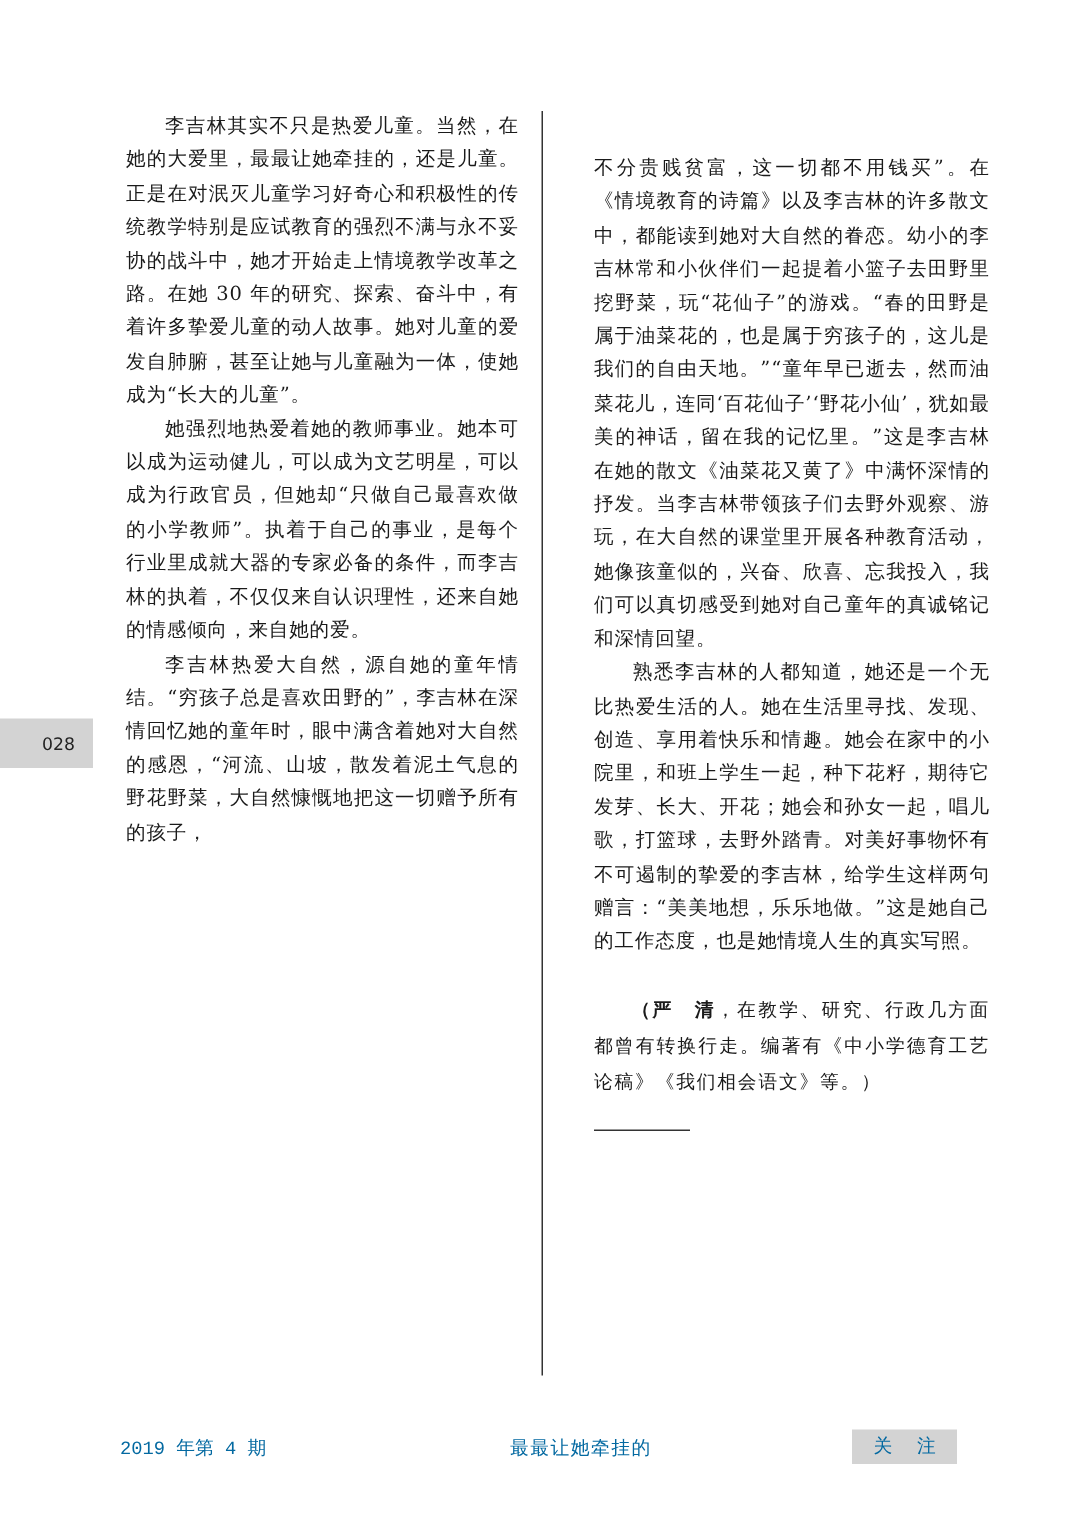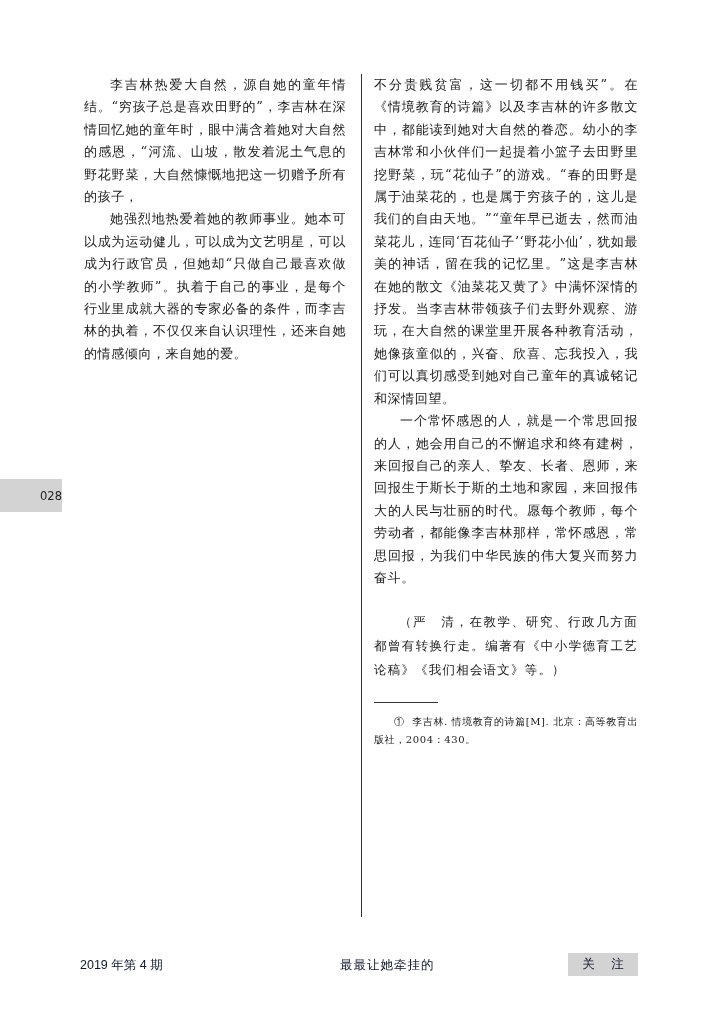--- a/index.html
+++ b/index.html
@@ -5,68 +5,68 @@
   html, body { margin: 0; padding: 0; }
   body {
     width: 718px; height: 1020px; background: #ffffff; position: relative; overflow: hidden;
     font-family: "DejaVu Serif", "Liberation Serif", serif; color: #1a1a1a;
   }
   .col {
     position: absolute; top: 74px; width: 262px;
     font-size: 13px; line-height: 22.4px; letter-spacing: 0.6px; text-align: justify;
   }
   .col-left { left: 84px; }
-  .col-right { left: 374px; width: 264px; }
+  .col-right { left: 396px; width: 264px; margin-top: 28px; }
   .col p { margin: 0; }
   .col p.indent { text-indent: 2em; }
   .divider {
     position: absolute; left: 361px; top: 74px; width: 1px; height: 843px; background: #333;
   }
   .bio { margin-top: 21px !important; font-family: "DejaVu Serif", serif; font-size: 12.5px; line-height: 24px; letter-spacing: 1.2px; }
-  .bio .name-part { font-weight: normal; }
+  .bio .name-part { font-weight: bold; }
   .fn-rule { width: 64px; height: 1px; background: #333; margin-top: 20px; margin-bottom: 10px; }
   .footnote { font-size: 10px; line-height: 18px; letter-spacing: 0.6px; text-indent: 2em; }
   .page-tab {
     position: absolute; left: 0; top: 479px; width: 62px; height: 33px; background: #d3d3d3;
     font-family: "DejaVu Sans", "Liberation Sans", sans-serif; font-size: 11.5px; color: #222;
-    display: flex; align-items: center; justify-content: flex-end; box-sizing: border-box;
+    display: flex; align-items: center; justify-content: flex-end; padding-right: 12px; box-sizing: border-box;
   }
   .footer {
     position: absolute; top: 953px; left: 80px; width: 560px; height: 26px;
-    font-family: Liberation Sans, sans-serif; font-size: 12.5px; color: #0f172a;
+    font-family: Liberation Mono, monospace; font-size: 12.5px; color: #0369a1;
   }
   .footer .issue { position: absolute; left: 0; top: 4px; }
   .footer .journal { position: absolute; left: 260px; top: 4px; letter-spacing: 1px; }
   .footer .section {
     position: absolute; left: 488px; top: 0; width: 70px; height: 23px; background: #d3d3d3;
     display: flex; align-items: center; justify-content: space-around; padding: 0 6px; box-sizing: border-box;
   }
 </style>
 </head>
 <body>
 
 <div class="page-tab">
   <span>028</span>
 </div>
 
 <div class="col col-left">
+  <p class="indent">李吉林其实不只是热爱儿童。当然，在她的大爱里，最最让她牵挂的，还是儿童。正是在对泯灭儿童学习好奇心和积极性的传统教学特别是应试教育的强烈不满与永不妥协的战斗中，她才开始走上情境教学改革之路。在她 30 年的研究、探索、奋斗中，有着许多挚爱儿童的动人故事。她对儿童的爱发自肺腑，甚至让她与儿童融为一体，使她成为“长大的儿童”。</p>
+  <p class="indent">她强烈地热爱着她的教师事业。她本可以成为运动健儿，可以成为文艺明星，可以成为行政官员，但她却“只做自己最喜欢做的小学教师”。执着于自己的事业，是每个行业里成就大器的专家必备的条件，而李吉林的执着，不仅仅来自认识理性，还来自她的情感倾向，来自她的爱。</p>
   <p class="indent">李吉林热爱大自然，源自她的童年情结。“穷孩子总是喜欢田野的”，李吉林在深情回忆她的童年时，眼中满含着她对大自然的感恩，“河流、山坡，散发着泥土气息的野花野菜，大自然慷慨地把这一切赠予所有的孩子，</p>
-  <p class="indent">她强烈地热爱着她的教师事业。她本可以成为运动健儿，可以成为文艺明星，可以成为行政官员，但她却“只做自己最喜欢做的小学教师”。执着于自己的事业，是每个行业里成就大器的专家必备的条件，而李吉林的执着，不仅仅来自认识理性，还来自她的情感倾向，来自她的爱。</p>
 </div>
 
 <div class="divider"></div>
 
 <div class="col col-right">
   <p>不分贵贱贫富，这一切都不用钱买”。在《情境教育的诗篇》以及李吉林的许多散文中，都能读到她对大自然的眷恋。幼小的李吉林常和小伙伴们一起提着小篮子去田野里挖野菜，玩“花仙子”的游戏。“春的田野是属于油菜花的，也是属于穷孩子的，这儿是我们的自由天地。”“童年早已逝去，然而油菜花儿，连同‘百花仙子’‘野花小仙’，犹如最美的神话，留在我的记忆里。”这是李吉林在她的散文《油菜花又黄了》中满怀深情的抒发。当李吉林带领孩子们去野外观察、游玩，在大自然的课堂里开展各种教育活动，她像孩童似的，兴奋、欣喜、忘我投入，我们可以真切感受到她对自己童年的真诚铭记和深情回望。</p>
-  <p class="indent">一个常怀感恩的人，就是一个常思回报的人，她会用自己的不懈追求和终有建树，来回报自己的亲人、挚友、长者、恩师，来回报生于斯长于斯的土地和家园，来回报伟大的人民与壮丽的时代。愿每个教师，每个劳动者，都能像李吉林那样，常怀感恩，常思回报，为我们中华民族的伟大复兴而努力奋斗。</p>
+  <p class="indent">熟悉李吉林的人都知道，她还是一个无比热爱生活的人。她在生活里寻找、发现、创造、享用着快乐和情趣。她会在家中的小院里，和班上学生一起，种下花籽，期待它发芽、长大、开花；她会和孙女一起，唱儿歌，打篮球，去野外踏青。对美好事物怀有不可遏制的挚爱的李吉林，给学生这样两句赠言：“美美地想，乐乐地做。”这是她自己的工作态度，也是她情境人生的真实写照。</p>
 
   <p class="indent bio"><span class="name-part">（严　清</span><span>，在教学、研究、行政几方面都曾有转换行走。编著有《中小学德育工艺论稿》《我们相会语文》等。）</span></p>
 
   <div class="fn-rule"></div>
-  <p class="footnote"><span>①</span>&nbsp;&nbsp;<span>李吉林. 情境教育的诗篇[M]. 北京：高等教育出版社，2004：430。</span></p>
 </div>
 
 <div class="footer">
   <span class="issue">2019 年第 4 期</span>
   <span class="journal">最最让她牵挂的</span>
   <div class="section">
     <span>关</span>
     <span>注</span>
   </div>
 </div>

